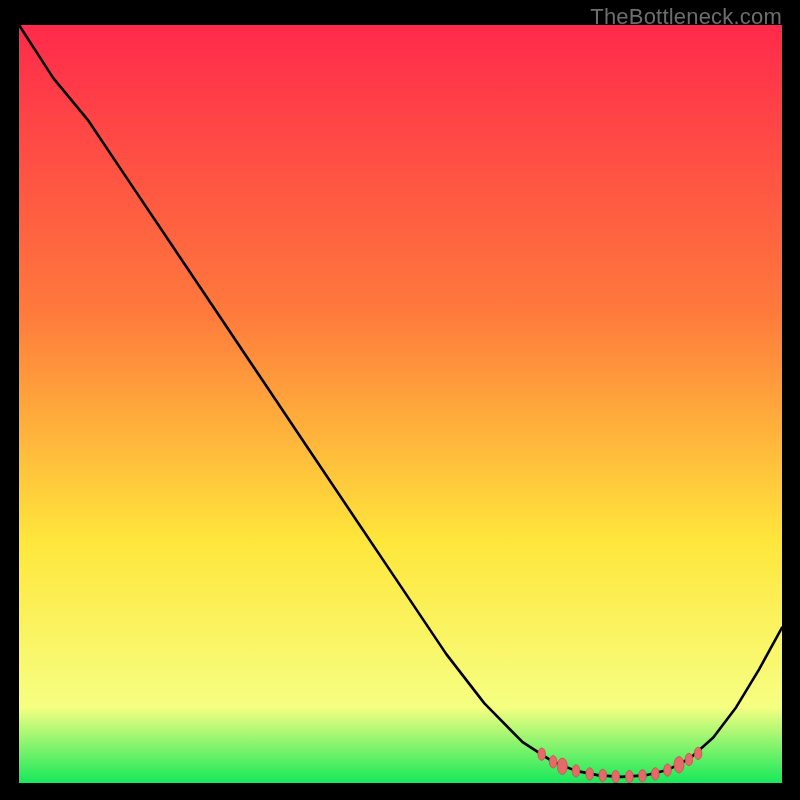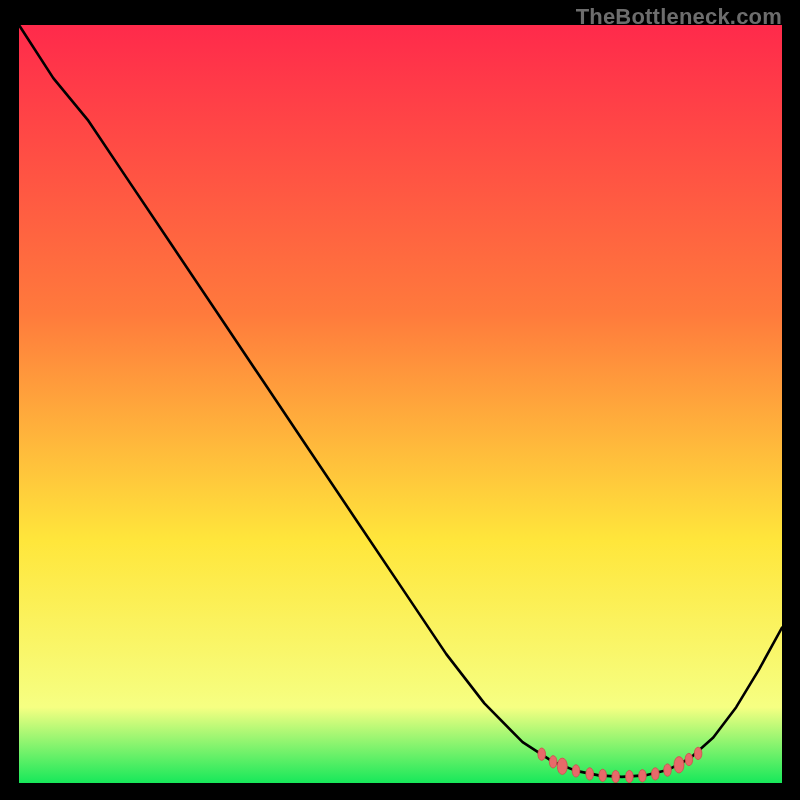--- a/index.html
+++ b/index.html
@@ -25,21 +25,21 @@
     top: 0;
     width: 763px;
     height: 758px;
   }
   .watermark {
     position: absolute;
     top: 4px;
     right: 18px;
     color: #6d6d6d;
     font-size: 22px;
-    font-weight: 700;
+    font-weight: 400;
     letter-spacing: 0.2px;
     -webkit-font-smoothing: antialiased;
   }
 </style>
 </head>
 <body>
 
 <div class="watermark">TheBottleneck.com</div>
 
 <div class="chart-wrap">

